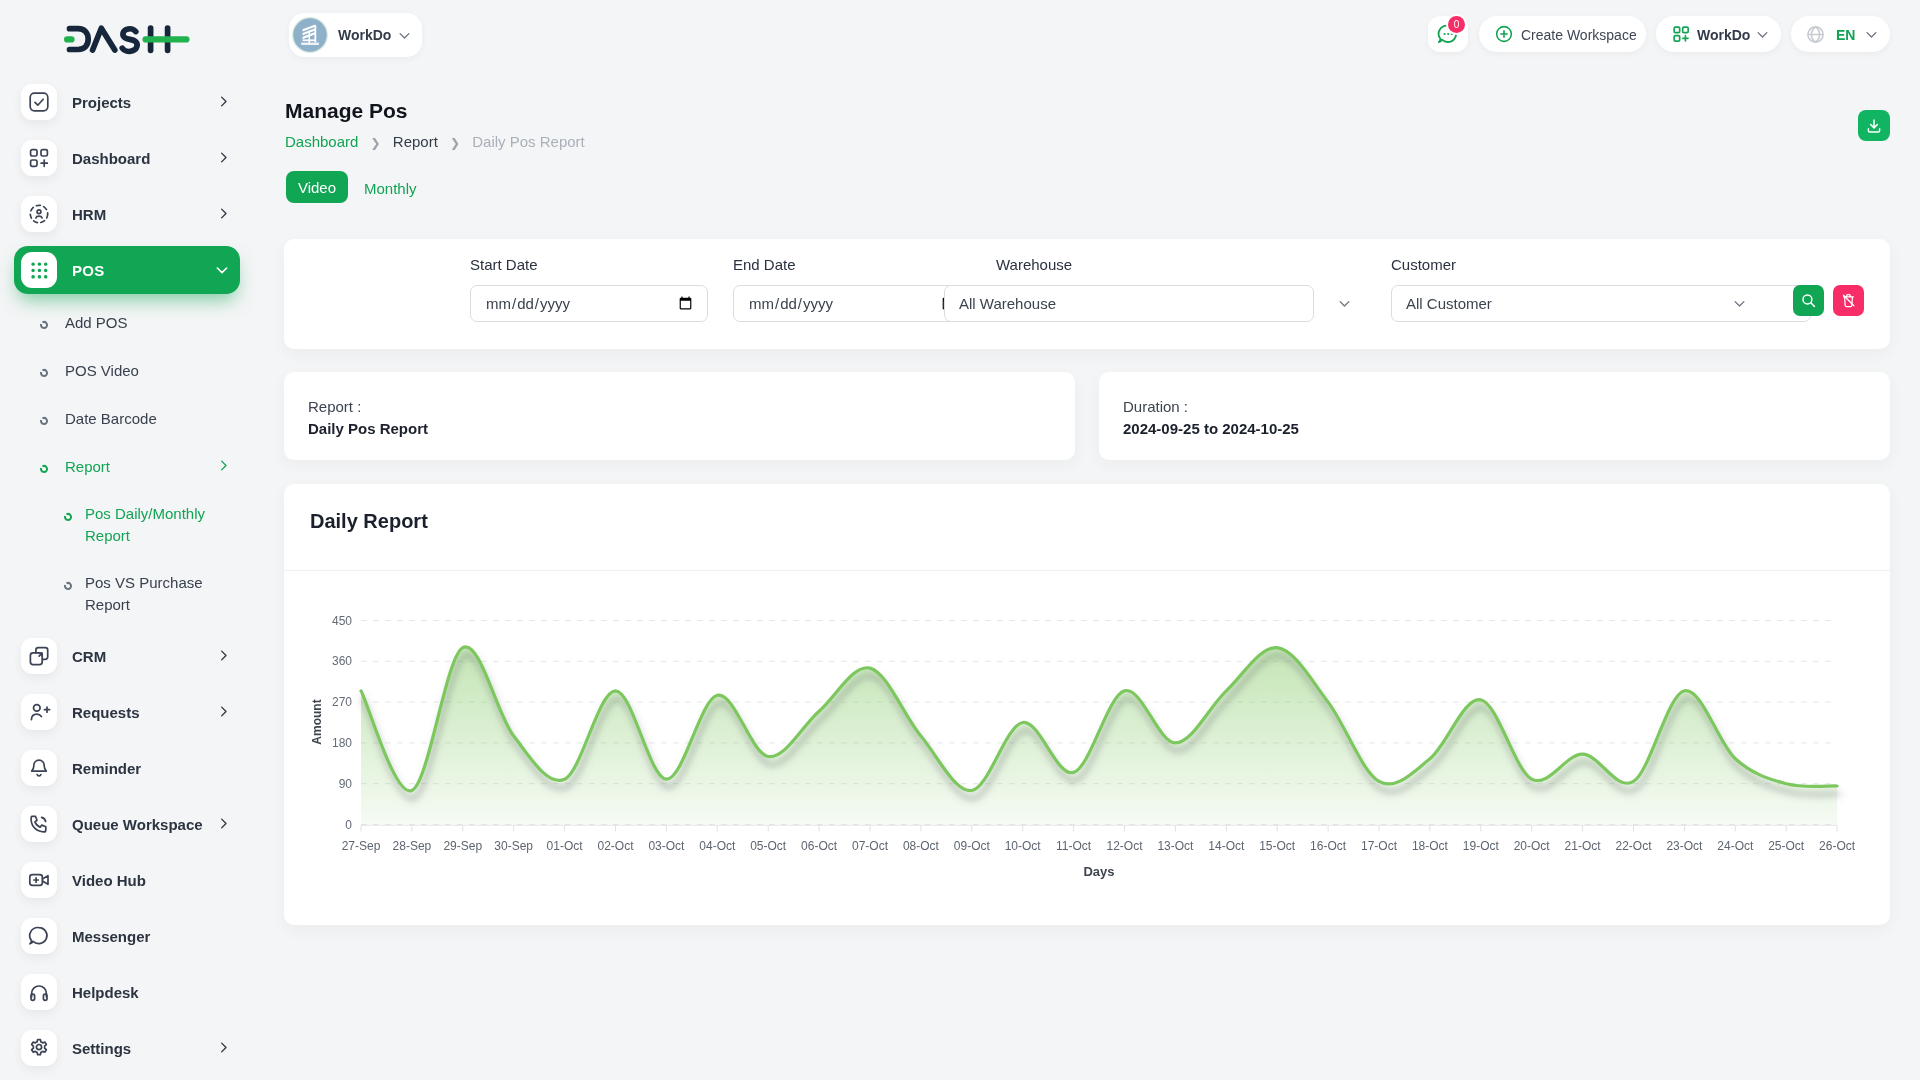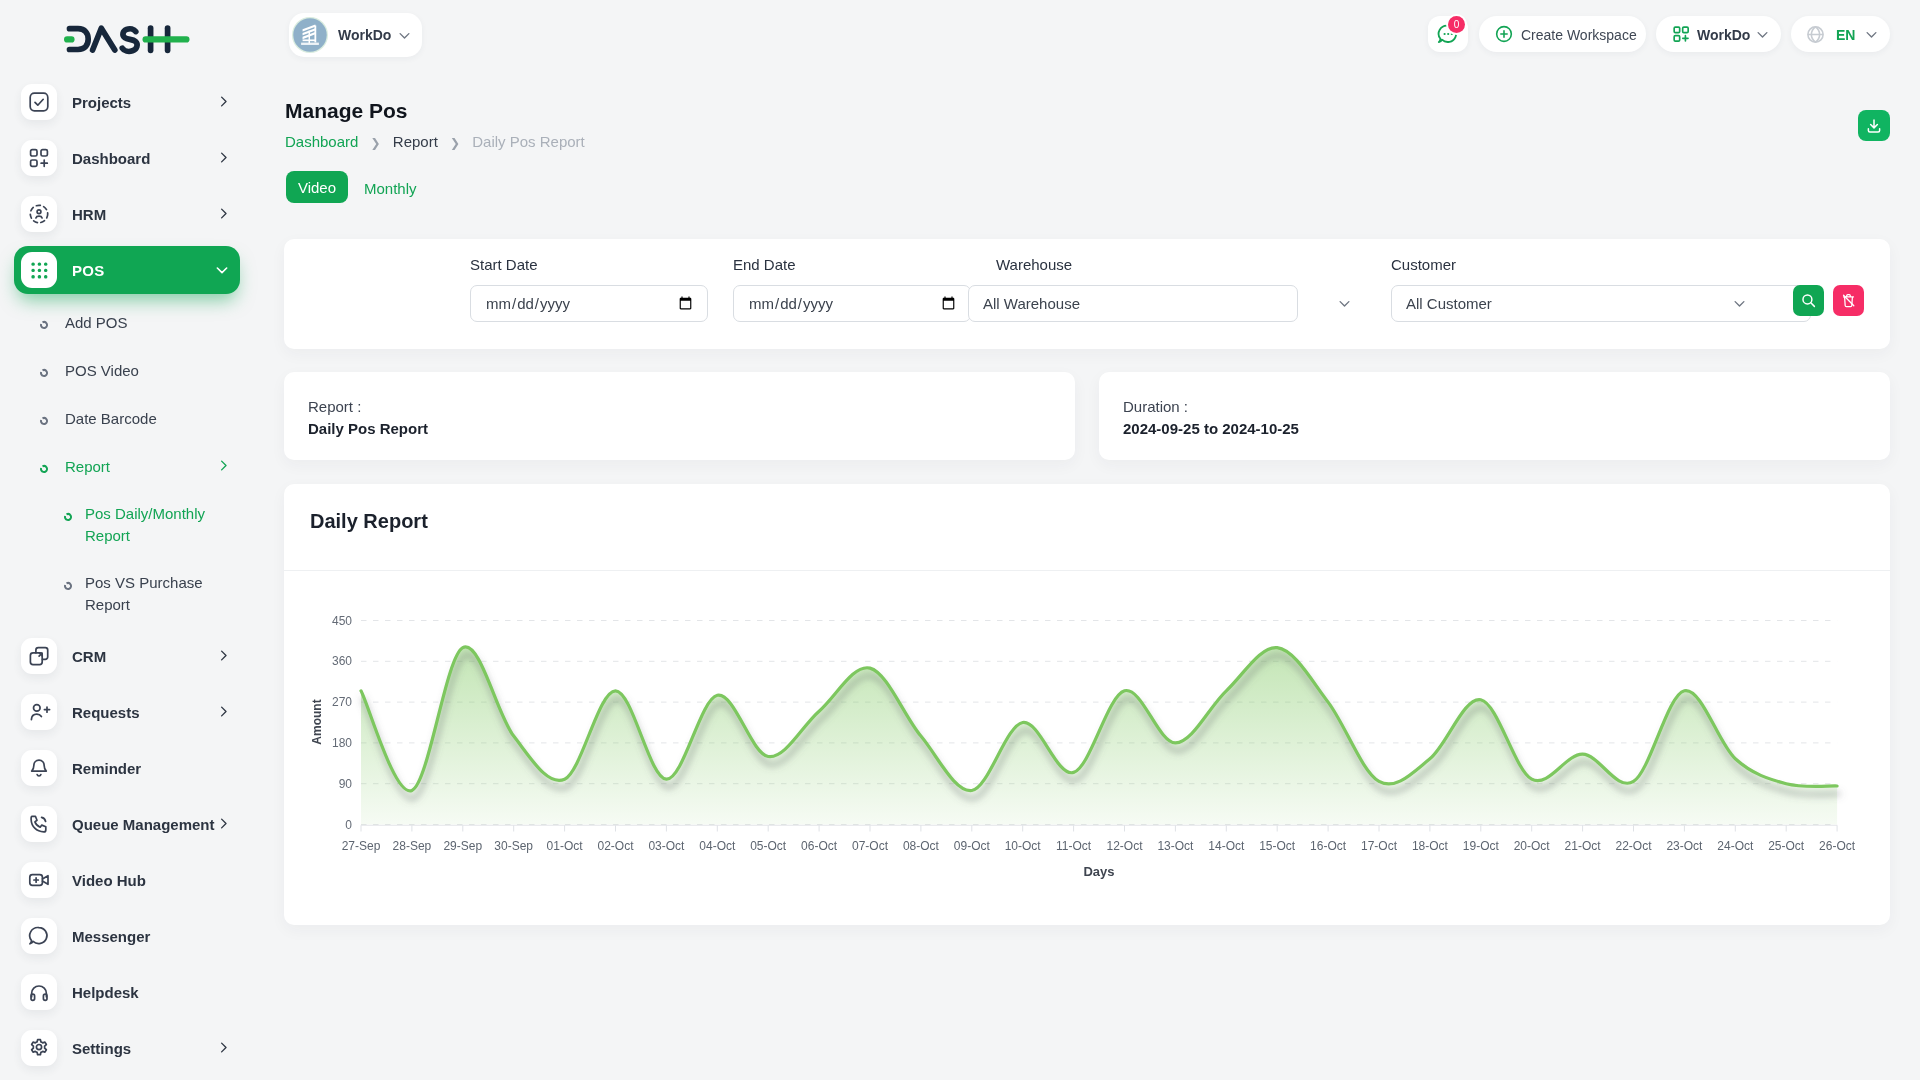--- a/index.html
+++ b/index.html
@@ -97,21 +97,21 @@
       </svg>
     </div>
 <div class="slabel" style="top:760px">Reminder</div>
 <div class="tile" style="top:806px">
       <svg width="24" height="24" viewBox="0 0 24 24">
         <path d="M5.2,4.3 h3.2 l1.6,4 -2.1,1.6 c0.9,2.4 2.9,4.4 5.3,5.3 l1.6,-2.1 4,1.6 v3.2 c0,1.1 -0.9,2 -2,2 C9.4,19.6 4.4,14.6 4.1,7.2 c0,-1.6 0,-2.9 1.1,-2.9 z" fill="none" stroke="#3b4354" stroke-width="1.7" stroke-linecap="round" stroke-linejoin="round"></path>
         <path d="M14.6,5.4 a5.2,5.2 0 0 1 4,4.1" fill="none" stroke="#3b4354" stroke-width="1.7" stroke-linecap="round" stroke-linejoin="round"></path>
         <path d="M15,2.6 a8,8 0 0 1 6.3,6.5" fill="none" stroke="#3b4354" stroke-width="1.7" stroke-linecap="round" stroke-linejoin="round" opacity="0"></path>
       </svg>
     </div>
-<div class="slabel" style="top:816px">Queue Management</div>
+<div class="slabel" style="top:816px">Queue Workspace</div>
 <div class="schev" style="top:816px"><svg width="15" height="15" viewBox="0 0 24 24">
         <polyline points="9,5 16,12 9,19" fill="none" stroke="#2f3744" stroke-width="2.2" stroke-linecap="round" stroke-linejoin="round"></polyline>
       </svg></div>
 <div class="tile" style="top:862px">
       <svg width="24" height="24" viewBox="0 0 24 24">
         <rect x="2.8" y="6.6" width="12.6" height="10.8" rx="2.6" fill="none" stroke="#3b4354" stroke-width="1.7" stroke-linecap="round" stroke-linejoin="round"></rect>
         <path d="M15.4,10.9 l5.6,-3.2 v8.6 l-5.6,-3.2" fill="none" stroke="#3b4354" stroke-width="1.7" stroke-linecap="round" stroke-linejoin="round"></path>
         <path d="M9.1,9.8 v4.4 M6.9,12 h4.4" fill="none" stroke="#3b4354" stroke-width="1.7" stroke-linecap="round" stroke-linejoin="round"></path>
       </svg>
     </div>
@@ -272,21 +272,21 @@
 </div>
 <div class="abs" style="left:286px;top:171px;width:62px;height:32px;background:#10a653;border-radius:8px;color:#fff;font-size:15px;display:flex;align-items:center;justify-content:center">Video</div>
 <div class="abs" style="left:364px;top:180px;font-size:15px;color:#12a454">Monthly</div>
 
 <div class="card" style="left:284px;top:239px;width:1606px;height:110px"></div>
 <label class="f" style="left:470px;top:256px">Start Date</label>
 <input class="f" type="date" style="left: 470px; top: 285px; width: 238px;">
 <label class="f" style="left:733px;top:256px">End Date</label>
 <input class="f" type="date" style="left: 733px; top: 285px; width: 238px;">
 <label class="f" style="left:996px;top:256px">Warehouse</label>
-<select class="f" style="left:968px;top:285px;width:330px"><option>All Warehouse</option></select>
+<select class="f" style="left:944px;top:285px;width:370px"><option>All Warehouse</option></select>
 <div class="selchev" style="left:1337px;top:296px"><svg width="15" height="15" viewBox="0 0 24 24">
       <polyline points="5,9 12,16 19,9" fill="none" stroke="#6f7682" stroke-width="2.2" stroke-linecap="round" stroke-linejoin="round"></polyline>
     </svg></div>
 <label class="f" style="left:1391px;top:256px">Customer</label>
 <select class="f" style="left:1391px;top:285px;width:420px"><option>All Customer</option></select>
 <div class="selchev" style="left:1732px;top:296px"><svg width="15" height="15" viewBox="0 0 24 24">
       <polyline points="5,9 12,16 19,9" fill="none" stroke="#6f7682" stroke-width="2.2" stroke-linecap="round" stroke-linejoin="round"></polyline>
     </svg></div>
 <div class="btn" style="left:1793px;top:285px;background:#10a653">
     <svg width="17" height="17" viewBox="0 0 24 24">

